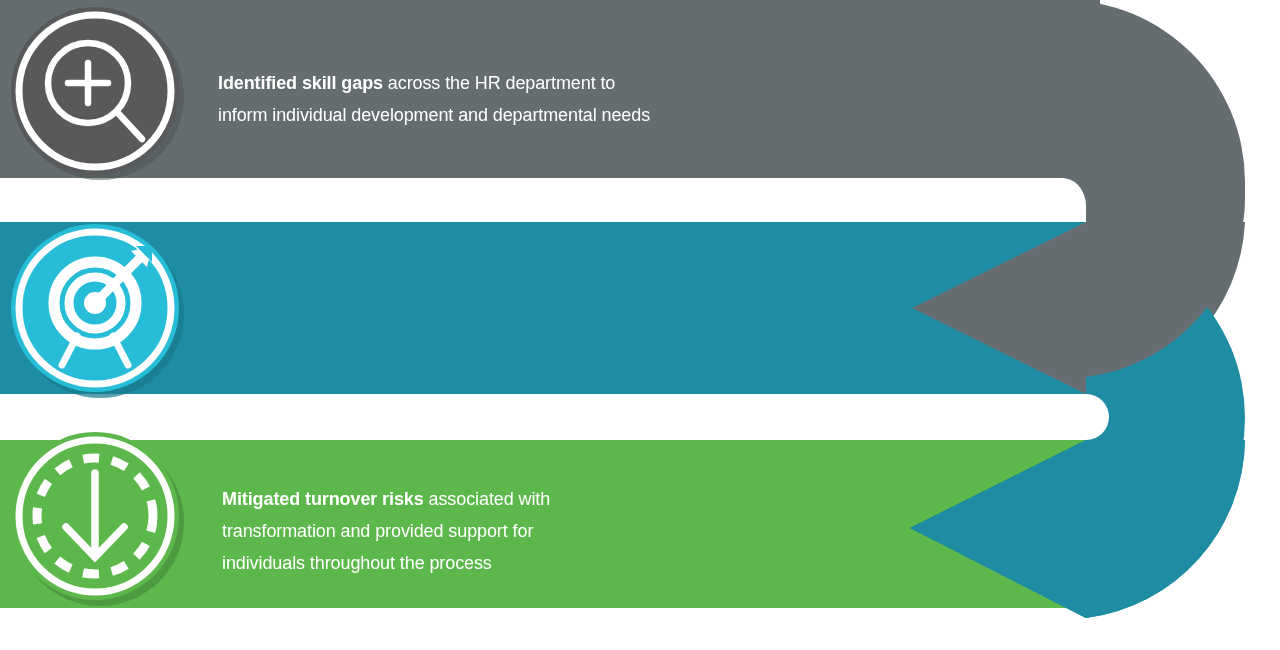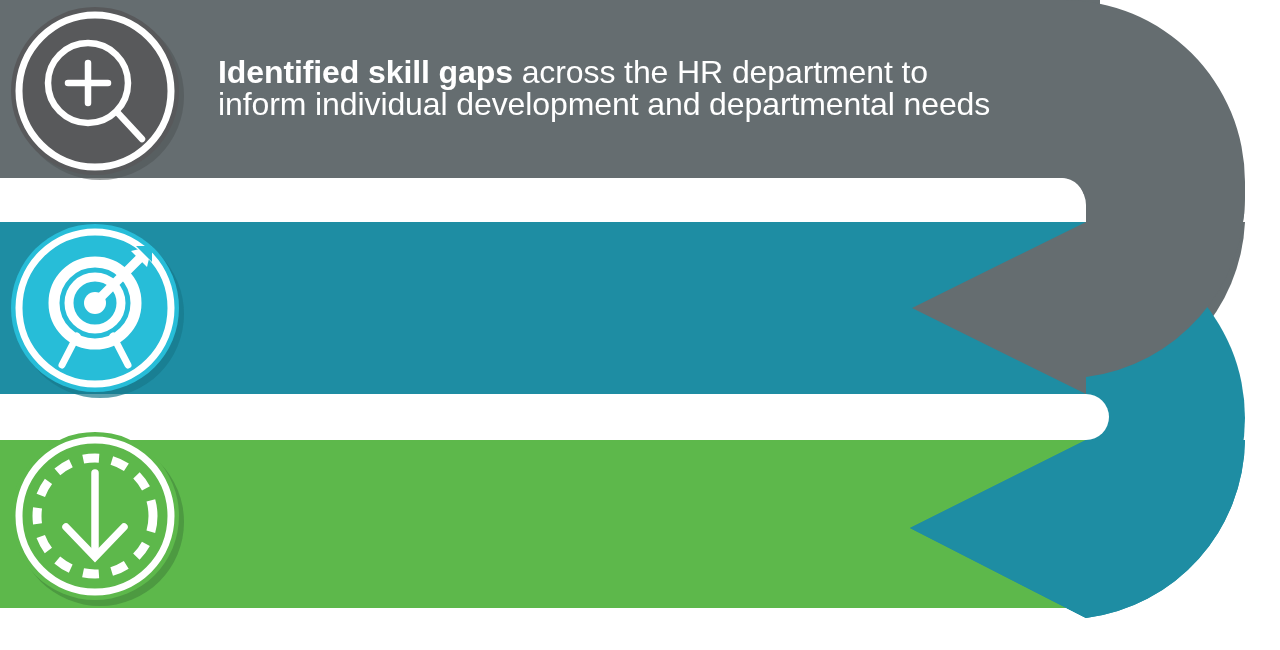--- a/index.html
+++ b/index.html
@@ -3,25 +3,26 @@
 <meta charset="utf-8">
 <style>
   html,body{margin:0;padding:0;background:#ffffff;}
   body{width:1280px;height:650px;overflow:hidden;
        font-family:"Liberation Sans","DejaVu Sans",sans-serif;}
   #stage{position:relative;width:1280px;height:650px;background:#fff;}
   #art{position:absolute;left:0;top:0;width:1280px;height:650px;}
   .row-text{
     position:absolute;
     color:#ffffff;
-    font-size:32px;
+    font-size:18px;
     line-height:32px;
     letter-spacing:-0.1px;
     white-space:pre-line;
     font-weight:400;
+    margin-top:11px;
   }
   .row-text b{font-weight:700;}
   #t1{left:218px;top:56px;width:780px;}
   #t2{left:218px;top:250px;width:760px;}
   #t3{left:222px;top:472px;width:660px;}
 </style>
 </head>
 <body>
 
 <div id="stage">
@@ -157,14 +158,17 @@
         <line x1="95" y1="473" x2="95" y2="556"></line>
         <polyline points="66,527 95,557 124,527"></polyline>
       </g>
     </g>
   </svg>
 
   <div class="row-text" id="t1"><b>Identified skill gaps</b><span> across the HR department to
 inform individual development and departmental needs</span></div>
 
 
+  <div class="row-text" id="t3"><b>Mitigated turnover risks</b><span> associated with
+transformation and provided support for
+individuals throughout the process</span></div>
 
 </div>
 
 </body></html>

